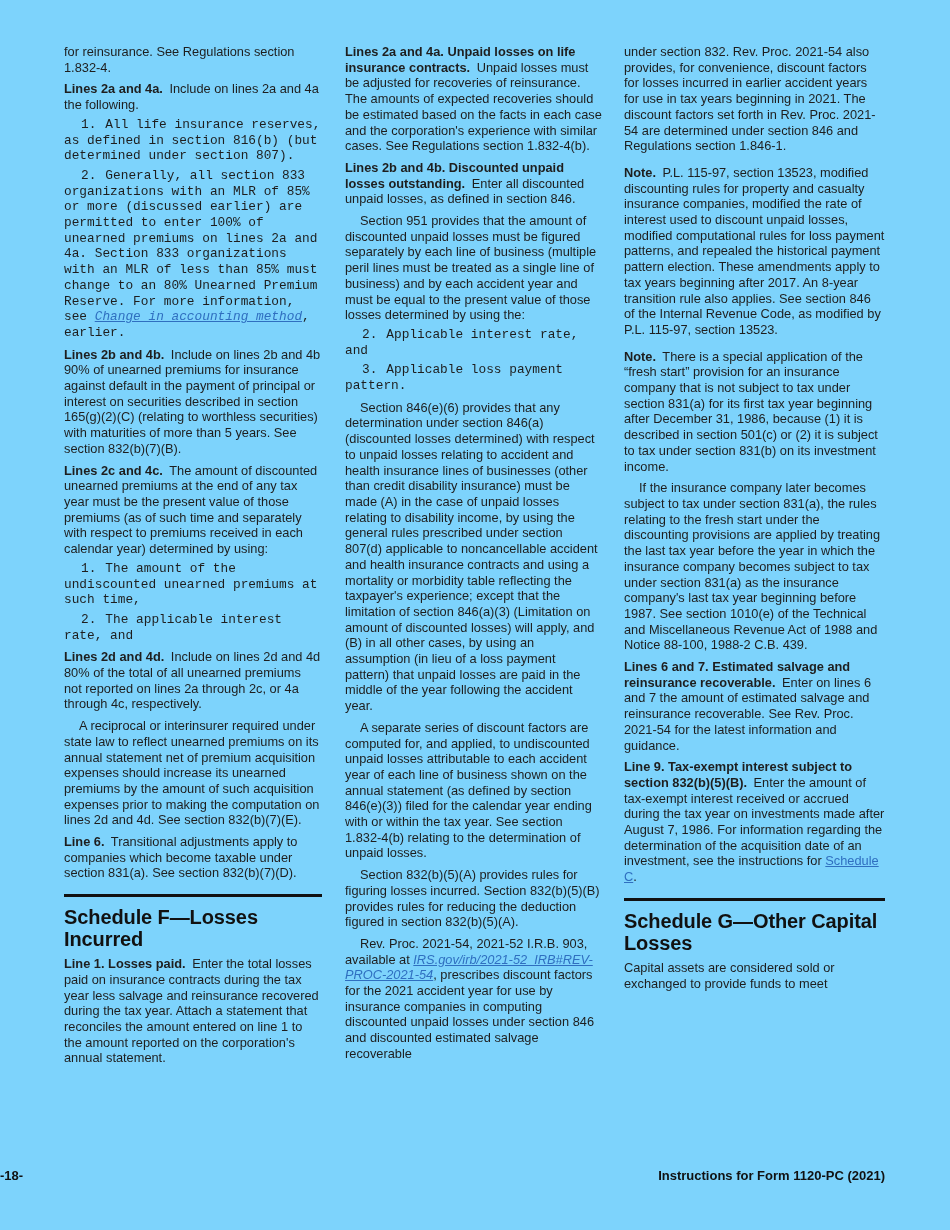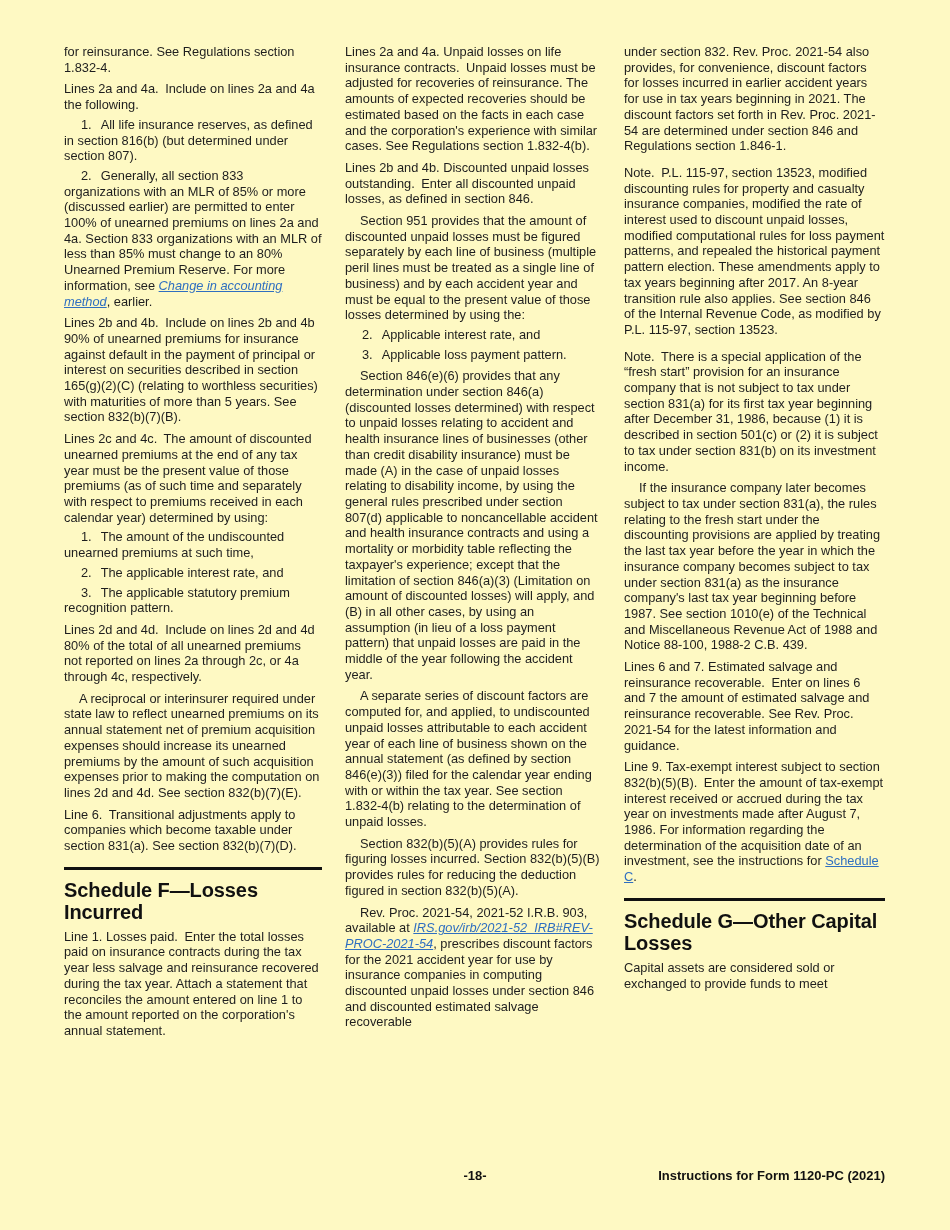--- a/index.html
+++ b/index.html
@@ -1,57 +1,56 @@
 <!DOCTYPE html>
 <html><head>
 <meta charset="utf-8">
 <style>
   html,body{margin:0;padding:0;background:#ffffff;}
   .page{
-    position:relative;width:950px;height:1230px;background:#fef9c3;
+    position:relative;width:950px;height:1230px;background:#7dd3fc;
     font-family:"Liberation Sans","DejaVu Sans",sans-serif;
     color:#1e1e1e;overflow:hidden;
   }
   .col{position:absolute;top:44px;font-size:12.8px;line-height:15.7px;text-align:left;}
   #col-0{left:64px;width:258px;}
   #col-1{left:345px;width:257px;}
   #col-2{left:624px;width:261px;}
   .blk{margin:6px 0 0 0;}
   .blk.first{margin-top:0;}
-  .blk.li{margin-top:4px;text-indent:17px;}
+  .blk.li{margin-top:4px;text-indent:17px;font-family:Liberation Mono, monospace;}
   .blk.ind{text-indent:15px;}
   .blk.note{margin-top:11px;}
   .marker{margin-right:9px;}
-  .rh{font-weight:normal;margin-right:3px;}
+  .rh{font-weight:bold;margin-right:3px;}
   a.doclink{color:#2f6fc0;text-decoration:underline;cursor:pointer;}
   a.doclink.it{font-style:italic;}
   .rule{height:3px;background:#111111;margin:13px 0 9px 0;}
   .sectitle{
     font-size:20px;line-height:22px;font-weight:bold;color:#111111;
     margin:0 0 3px 0;letter-spacing:-0.1px;
   }
   .footer{position:absolute;top:1168px;left:0;width:950px;height:20px;
     font-size:13px;font-weight:bold;color:#111111;}
-  .pgnum{position:absolute;left:0;width:100%;text-align:center;}
+  .pgnum{position:absolute;left:0;width:100%;text-align:left;}
   .ftitle{position:absolute;right:65px;}
 </style>
 </head>
 <body>
 
 <div class="page">
   <div class="col" id="col-0">
       <p class="blk first"><span class="rr">for reinsurance. See Regulations section 1.832-4.</span></p>
       <p class="blk"><span class="rh">Lines 2a and 4a.</span><span class="rr"> Include on lines 2a and 4a the following.</span></p>
       <p class="blk li"><span class="marker">1.</span><span class="rr">All life insurance reserves, as defined in section 816(b) (but determined under section 807).</span></p>
       <p class="blk li"><span class="marker">2.</span><span class="rr">Generally, all section 833 organizations with an MLR of 85% or more (discussed earlier) are permitted to enter 100% of unearned premiums on lines 2a and 4a. Section 833 organizations with an MLR of less than 85% must change to an 80% Unearned Premium Reserve. For more information, see </span><a class="doclink it" href="#">Change in accounting method</a><span class="rr">, earlier.</span></p>
       <p class="blk"><span class="rh">Lines 2b and 4b.</span><span class="rr"> Include on lines 2b and 4b 90% of unearned premiums for insurance against default in the payment of principal or interest on securities described in section 165(g)(2)(C) (relating to worthless securities) with maturities of more than 5 years. See section 832(b)(7)(B).</span></p>
       <p class="blk"><span class="rh">Lines 2c and 4c.</span><span class="rr"> The amount of discounted unearned premiums at the end of any tax year must be the present value of those premiums (as of such time and separately with respect to premiums received in each calendar year) determined by using:</span></p>
       <p class="blk li"><span class="marker">1.</span><span class="rr">The amount of the undiscounted unearned premiums at such time,</span></p>
       <p class="blk li"><span class="marker">2.</span><span class="rr">The applicable interest rate, and</span></p>
-      <p class="blk li"><span class="marker">3.</span><span class="rr">The applicable statutory premium recognition pattern.</span></p>
       <p class="blk"><span class="rh">Lines 2d and 4d.</span><span class="rr"> Include on lines 2d and 4d 80% of the total of all unearned premiums not reported on lines 2a through 2c, or 4a through 4c, respectively.</span></p>
       <p class="blk ind"><span class="rr">A reciprocal or interinsurer required under state law to reflect unearned premiums on its annual statement net of premium acquisition expenses should increase its unearned premiums by the amount of such acquisition expenses prior to making the computation on lines 2d and 4d. See section 832(b)(7)(E).</span></p>
       <p class="blk"><span class="rh">Line 6.</span><span class="rr"> Transitional adjustments apply to companies which become taxable under section 831(a). See section 832(b)(7)(D).</span></p>
       <div class="rule"></div>
       <h2 class="sectitle">Schedule F—Losses Incurred</h2>
       <p class="blk"><span class="rh">Line 1. Losses paid.</span><span class="rr"> Enter the total losses paid on insurance contracts during the tax year less salvage and reinsurance recovered during the tax year. Attach a statement that reconciles the amount entered on line 1 to the amount reported on the corporation's annual statement.</span></p>
     </div>
   <div class="col" id="col-1">
       <p class="blk first"><span class="rh">Lines 2a and 4a. Unpaid losses on life insurance contracts.</span><span class="rr"> Unpaid losses must be adjusted for recoveries of reinsurance. The amounts of expected recoveries should be estimated based on the facts in each case and the corporation's experience with similar cases. See Regulations section 1.832-4(b).</span></p>
       <p class="blk"><span class="rh">Lines 2b and 4b. Discounted unpaid losses outstanding.</span><span class="rr"> Enter all discounted unpaid losses, as defined in section 846.</span></p>

